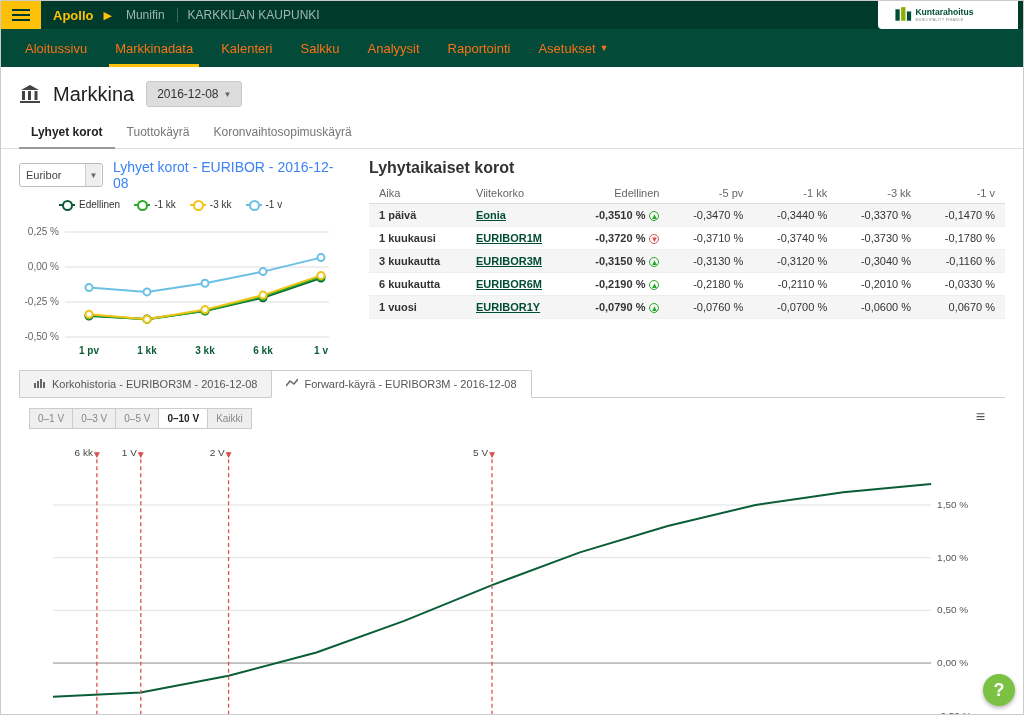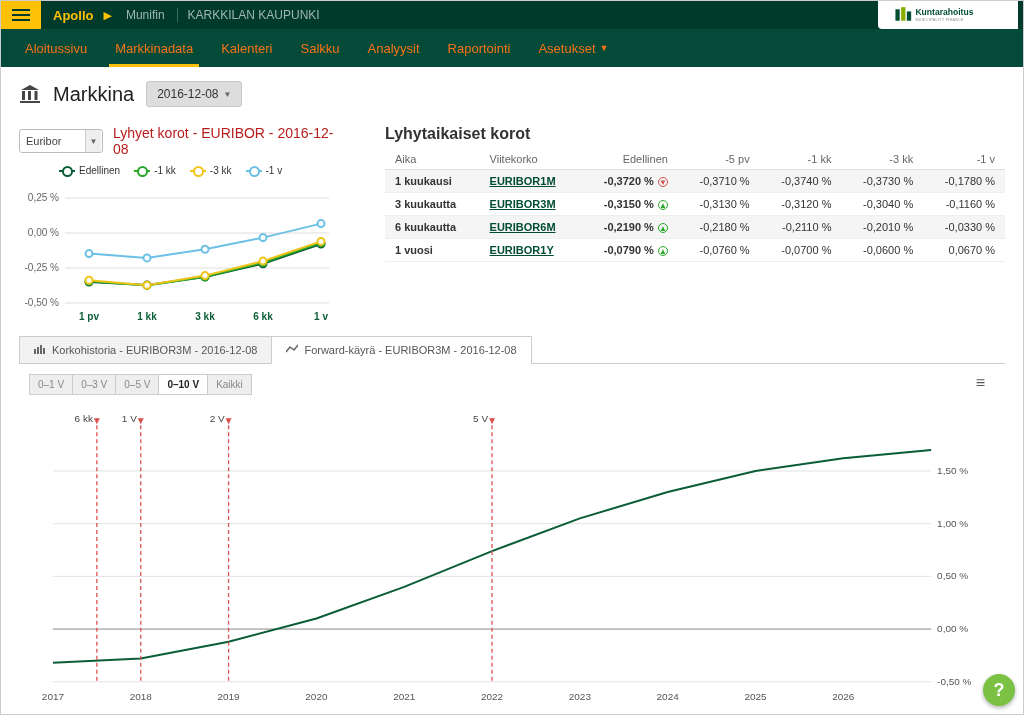--- a/index.html
+++ b/index.html
@@ -35,28 +35,28 @@
   .date-btn { background:#ddd; border:1px solid #c8c8c8; border-radius:3px; padding:5px 10px; font-size:12px; color:#333; display:flex; align-items:center; gap:5px; cursor:pointer; }
   .date-btn .tri { font-size:8px; color:#666; }
 
   
   .subtabs { display:flex; border-bottom:1px solid #ddd; padding:0 18px; }
   .subtabs .tab { padding:10px 12px 8px; font-size:12px; color:#777; cursor:pointer; }
   .subtabs .tab.active { color:#222; font-weight:bold; border-bottom:2px solid #999; margin-bottom:-1px; }
 
   
   .content { padding:10px 18px 0; }
-  .row1 { display:flex; align-items:flex-start; gap:16px; }
+  .row1 { display:flex; align-items:flex-start; gap:0; }
   .left-col { width:330px; flex:0 0 330px; }
   .right-col { flex:1; padding-left:20px; }
 
   .select-row { display:flex; align-items:center; gap:10px; margin-bottom:6px; }
   .combo { border:1px solid #bbb; border-radius:3px; height:24px; width:84px; display:flex; align-items:center; padding:0 6px; font-size:11px; color:#444; background:#fff; cursor:pointer; justify-content:space-between; }
   .combo .dd { background:#eee; border-left:1px solid #ccc; width:16px; height:22px; display:flex; align-items:center; justify-content:center; margin-right:-5px; font-size:8px; color:#666;}
-  .chart-title { font-size:14px; color:#b91c1c; }
+  .chart-title { font-size:14px; color:#3b82f6; }
 
   
   .legend { display:flex; gap:14px; font-size:10px; color:#333; padding:2px 0 2px 40px; }
   .legend .li { display:flex; align-items:center; gap:4px; }
   .lg-mark { width:16px; height:2px; position:relative; display:inline-block; }
   .lg-mark::after { content:''; position:absolute; width:7px; height:7px; border-radius:50%; background:#fff; border:2px solid currentColor; top:-4px; left:3px; }
   .lg-dark { color:#0a5d36; background:#0a5d36; }
   .lg-green { color:#2aa82a; background:#2aa82a; }
   .lg-yellow { color:#f0c419; background:#f0c419; }
   .lg-blue { color:#6cc0e5; background:#6cc0e5; }
@@ -153,20 +153,25 @@
           <rect x="1" y="18" width="20" height="2" fill="#444"></rect>
         </svg>
     </span>
     <h1>Markkina</h1>
     <div class="date-btn">
       <span>2016-12-08</span>
       <span class="tri">▼</span>
     </div>
   </div>
 
+  <div class="subtabs" id="subtabs">
+      <div class="tab active">Lyhyet korot</div>
+      <div class="tab">Tuottokäyrä</div>
+      <div class="tab">Koronvaihtosopimuskäyrä</div>
+    </div>
 
   <div class="content">
 
     <div class="row1">
 
       <div class="left-col">
         <div class="select-row">
           <div class="combo">
             <span>Euribor</span>
             <span class="dd">▼</span>
@@ -251,20 +256,29 @@
                 <th>Viitekorko</th>
                 <th>Edellinen</th>
                 <th>-5 pv</th>
                 <th>-1 kk</th>
                 <th>-3 kk</th>
                 <th>-1 v</th>
               </tr>
             </thead>
           <tbody id="rates-body">
               <tr>
+                <td>1 päivä</td>
+                <td><a>Eonia</a></td>
+                <td><span class="ed-val">-0,3510 %</span><span class="ind up">▲</span></td>
+                <td>-0,3470 %</td>
+                <td>-0,3440 %</td>
+                <td>-0,3370 %</td>
+                <td>-0,1470 %</td>
+              </tr>
+              <tr>
                 <td>1 kuukausi</td>
                 <td><a>EURIBOR1M</a></td>
                 <td><span class="ed-val">-0,3720 %</span><span class="ind down">▼</span></td>
                 <td>-0,3710 %</td>
                 <td>-0,3740 %</td>
                 <td>-0,3730 %</td>
                 <td>-0,1780 %</td>
               </tr>
               <tr>
                 <td>3 kuukautta</td>

